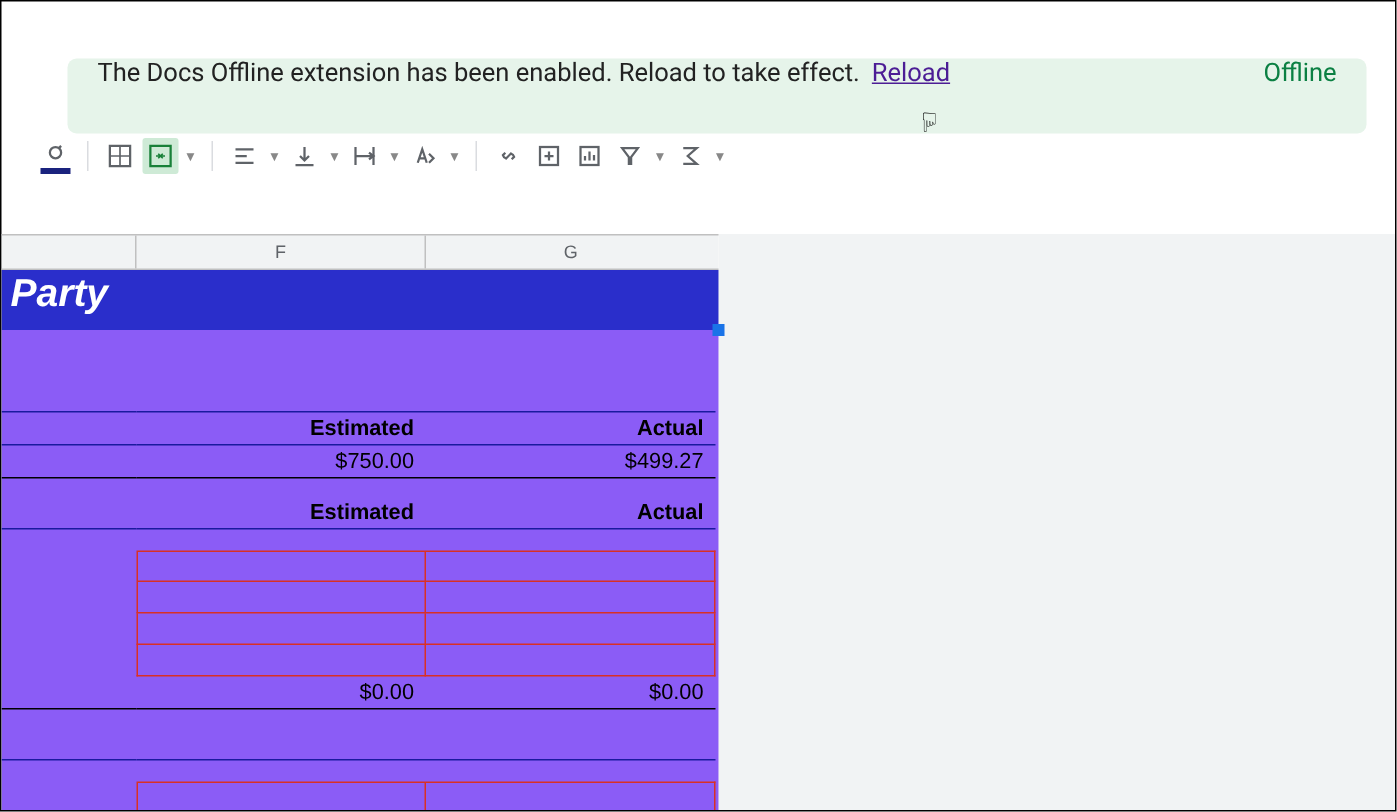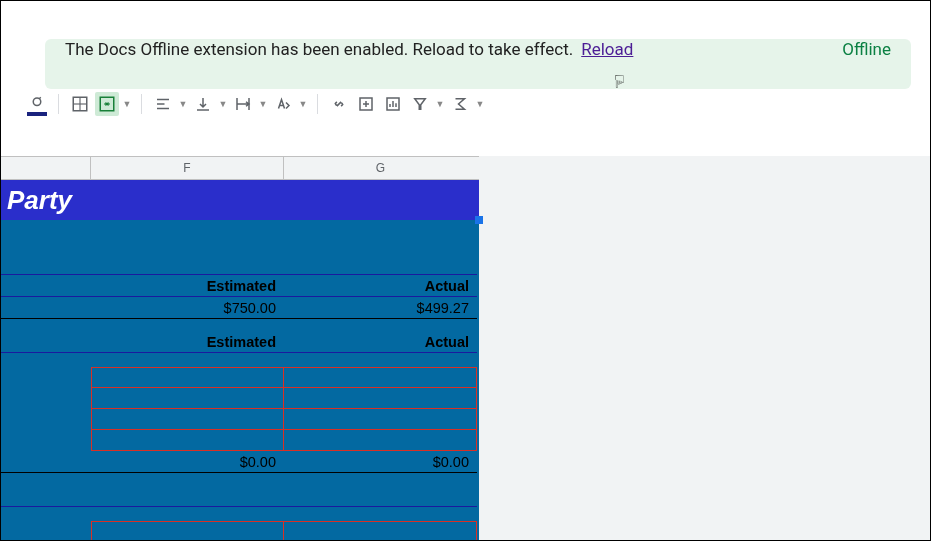--- a/index.html
+++ b/index.html
@@ -97,34 +97,33 @@
   .colF { width: 193px; }
   .colG { width: 193px; border-right: none; }
   .title-row {
     height: 40px;
     background: #2a2ecb;
     color: #fff;
     font-size: 26px;
     font-weight: bold;
     font-style: italic;
     display: flex;
-    align-items: center;
     padding-left: 6px;
     position: relative;
   }
   .selection-handle {
     position: absolute;
     right: -4px; bottom: -4px;
     width: 8px; height: 8px;
     background: #1a73e8;
     z-index: 5;
   }
   .grid {
     width: 478px;
-    background: #0369a1;
+    background: #8b5cf6;
   }
   .row { display: flex; height: 22px; }
   .cell {
     border-bottom: 1px solid #1a1a9e;
     padding-right: 8px;
     display: flex; align-items: center; justify-content: flex-end;
     font-size: 14.5px;
   }
   .cellE { width: 90px; }
   .cellF { width: 193px; }

